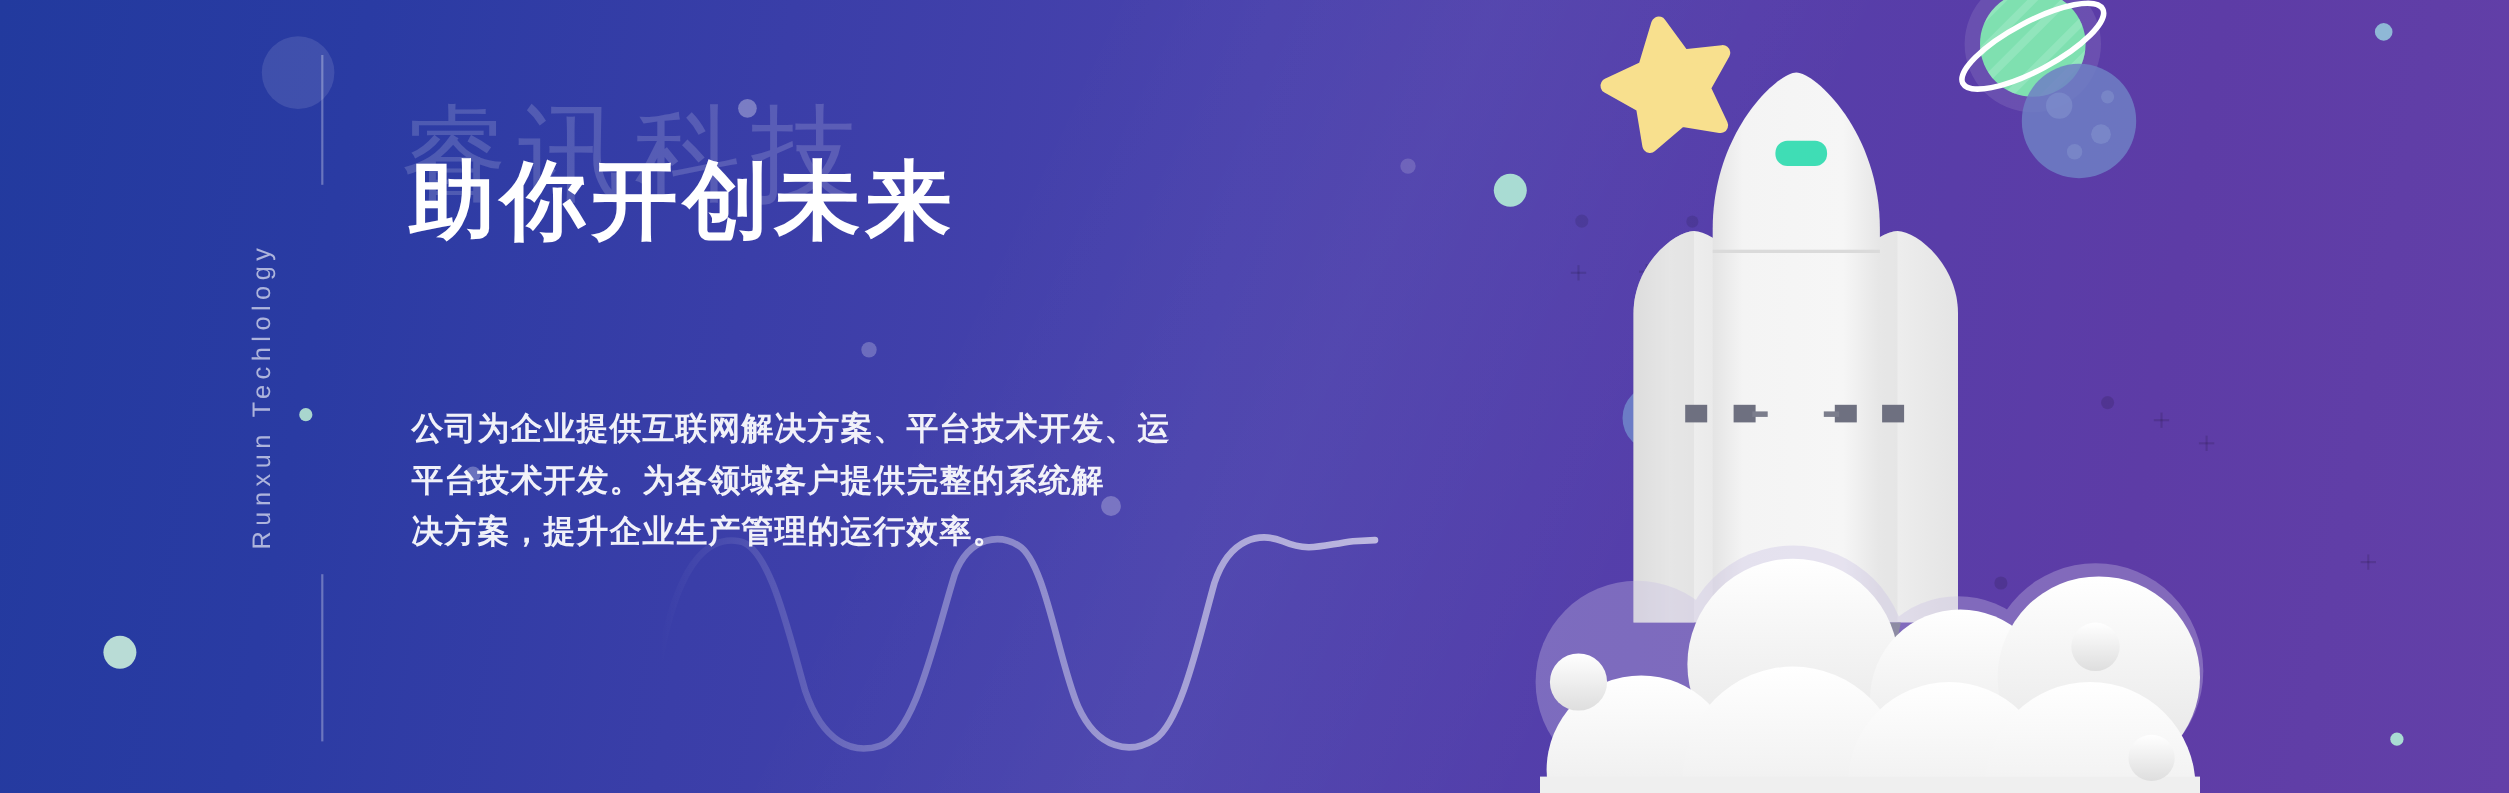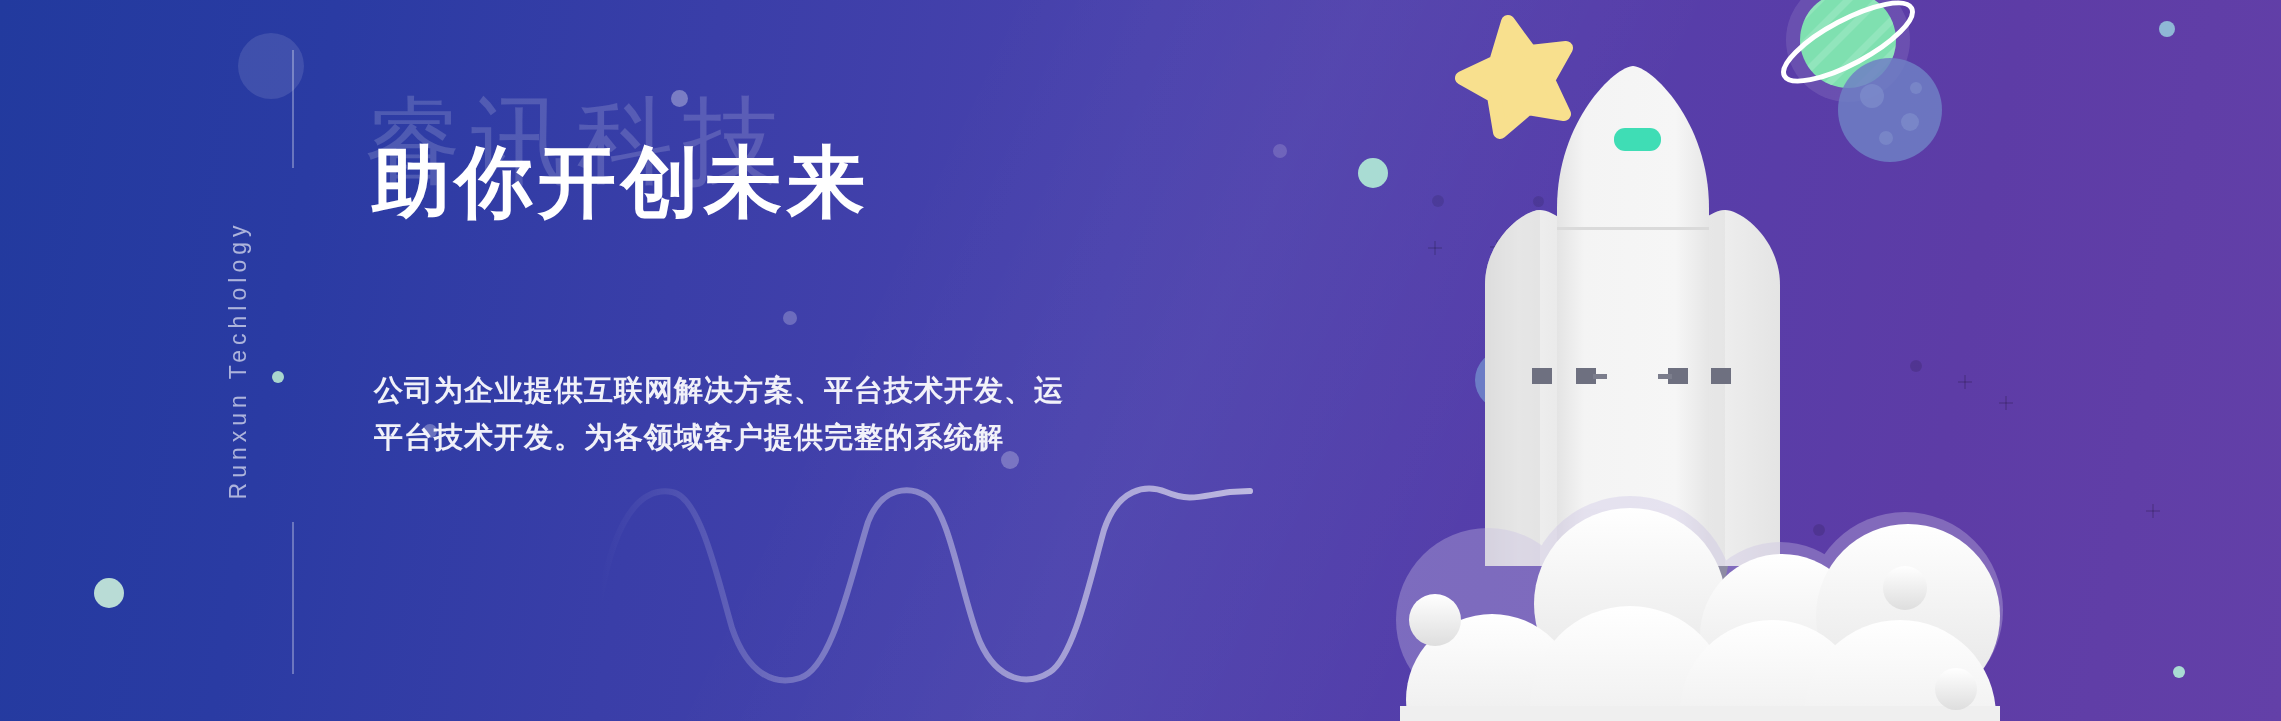--- a/index.html
+++ b/index.html
@@ -288,15 +288,16 @@
 
   <div class="vtext">Runxun Techlology</div>
 
   <div class="ghost">睿讯科技</div>
 
   <div class="headline">助你开创未来</div>
 
   <div class="subtitle">
     <div>公司为企业提供互联网解决方案、平台技术开发、运</div>
     <div>平台技术开发。为各领域客户提供完整的系统解</div>
+    <div>决方案，提升企业生产管理的运行效率。</div>
   </div>
 
 </div>
 
 </body></html>

